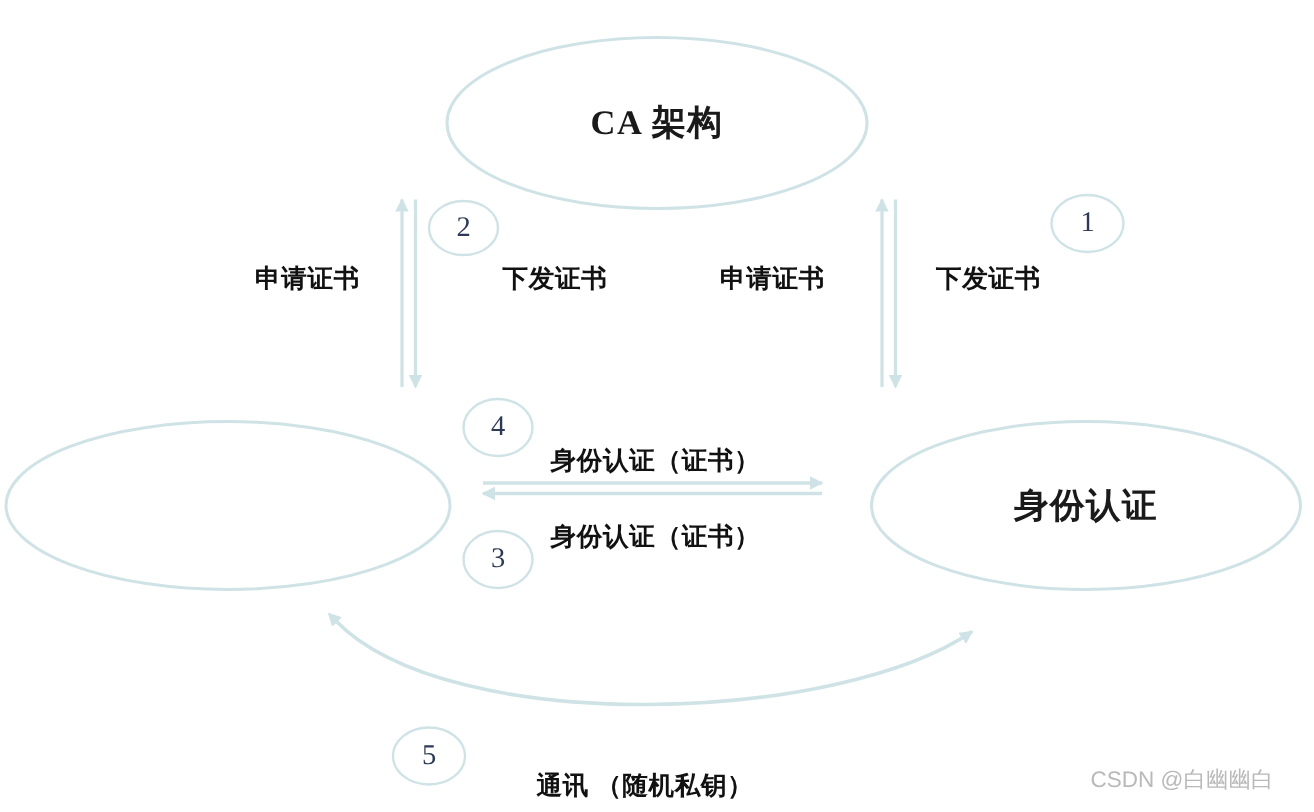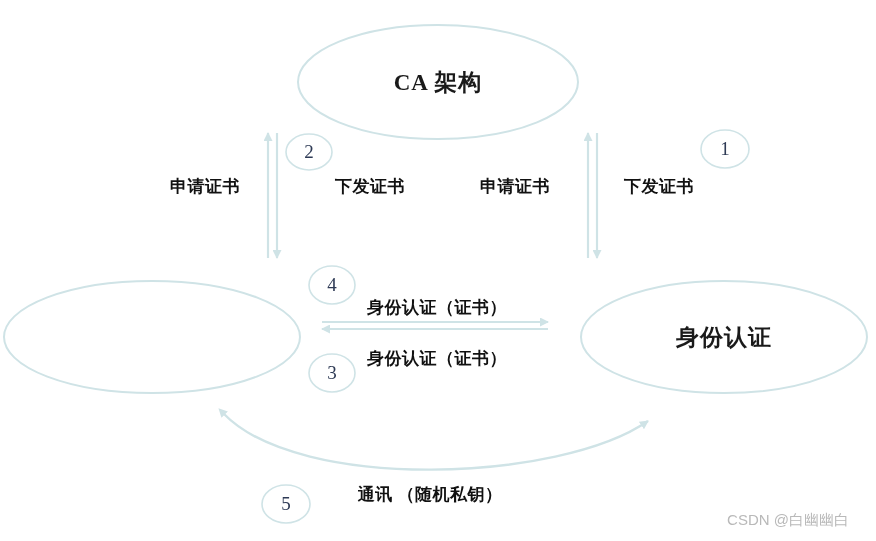--- a/index.html
+++ b/index.html
@@ -107,21 +107,21 @@
 
   <div class="node-label" style="left:438px; top:82px;">CA 架构</div>
   <div class="node-label" style="left:724px; top:337px;">身份认证</div>
 
   <div class="edge-label" style="left:205px; top:186px;">申请证书</div>
   <div class="edge-label" style="left:370px; top:186px;">下发证书</div>
   <div class="edge-label" style="left:515px; top:186px;">申请证书</div>
   <div class="edge-label" style="left:659px; top:186px;">下发证书</div>
   <div class="edge-label" style="left:437px; top:307px;">身份认证（证书）</div>
   <div class="edge-label" style="left:437px; top:358px;">身份认证（证书）</div>
-  <div class="edge-label" style="left:430px; top:494px;">通讯 （随机私钥）</div>
+  <div class="edge-label" style="left:430px; top:524px;">通讯 （随机私钥）</div>
 
   <div class="step-number" style="left:725px; top:149px;">1</div>
   <div class="step-number" style="left:309px; top:152px;">2</div>
   <div class="step-number" style="left:332px; top:373px;">3</div>
   <div class="step-number" style="left:332px; top:285px;">4</div>
   <div class="step-number" style="left:286px; top:504px;">5</div>
 
   <div class="watermark" style="left:788px; top:520px;">CSDN @白幽幽白</div>
 
 </div>

